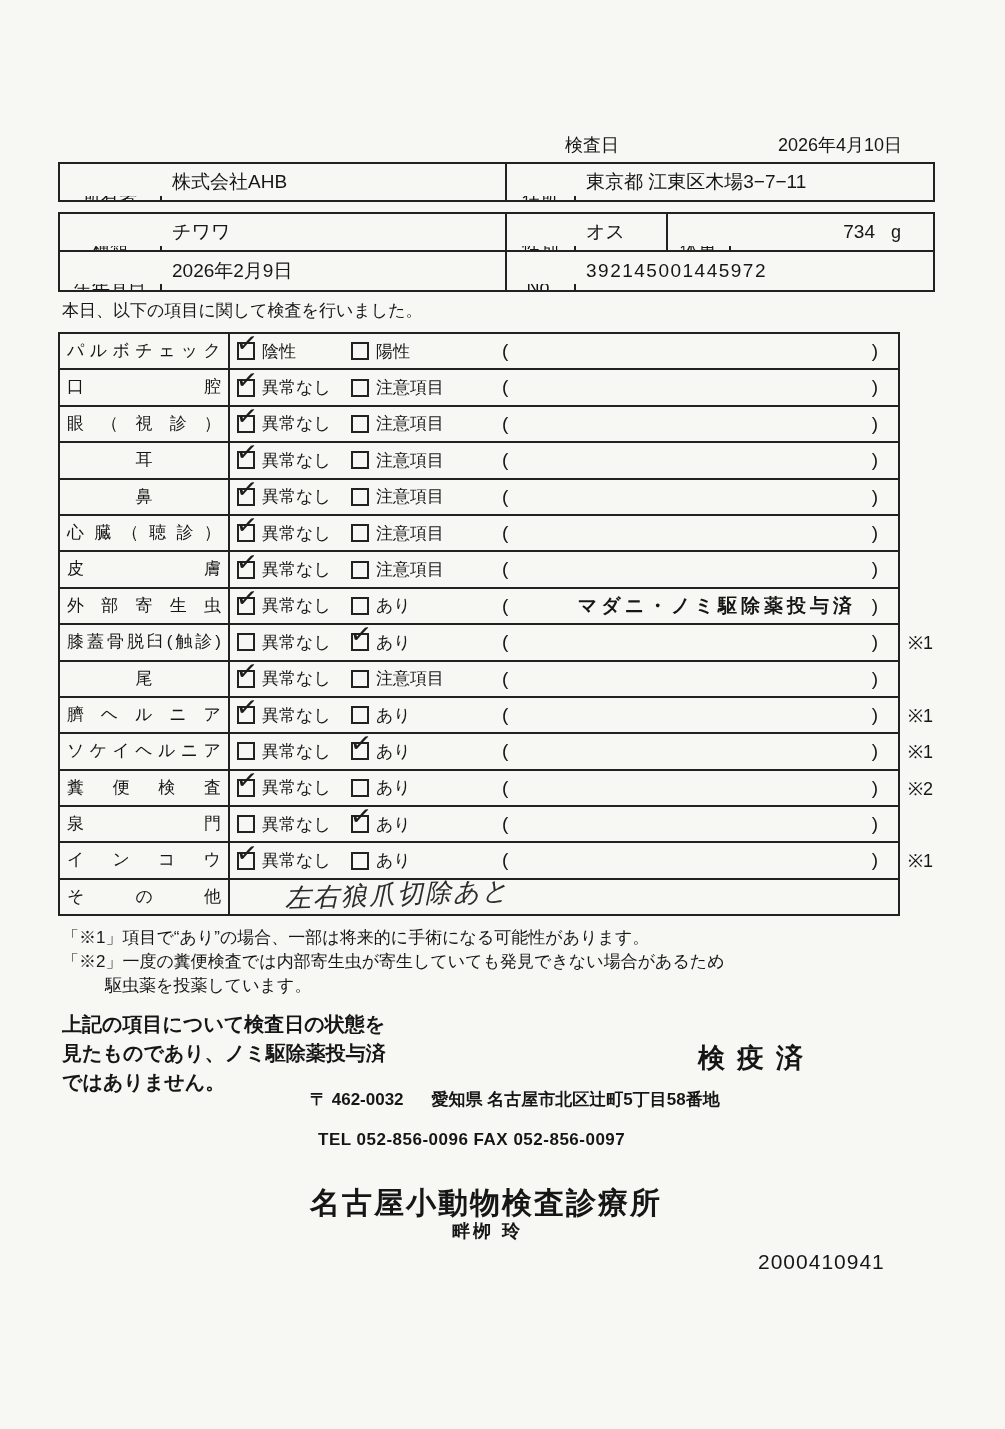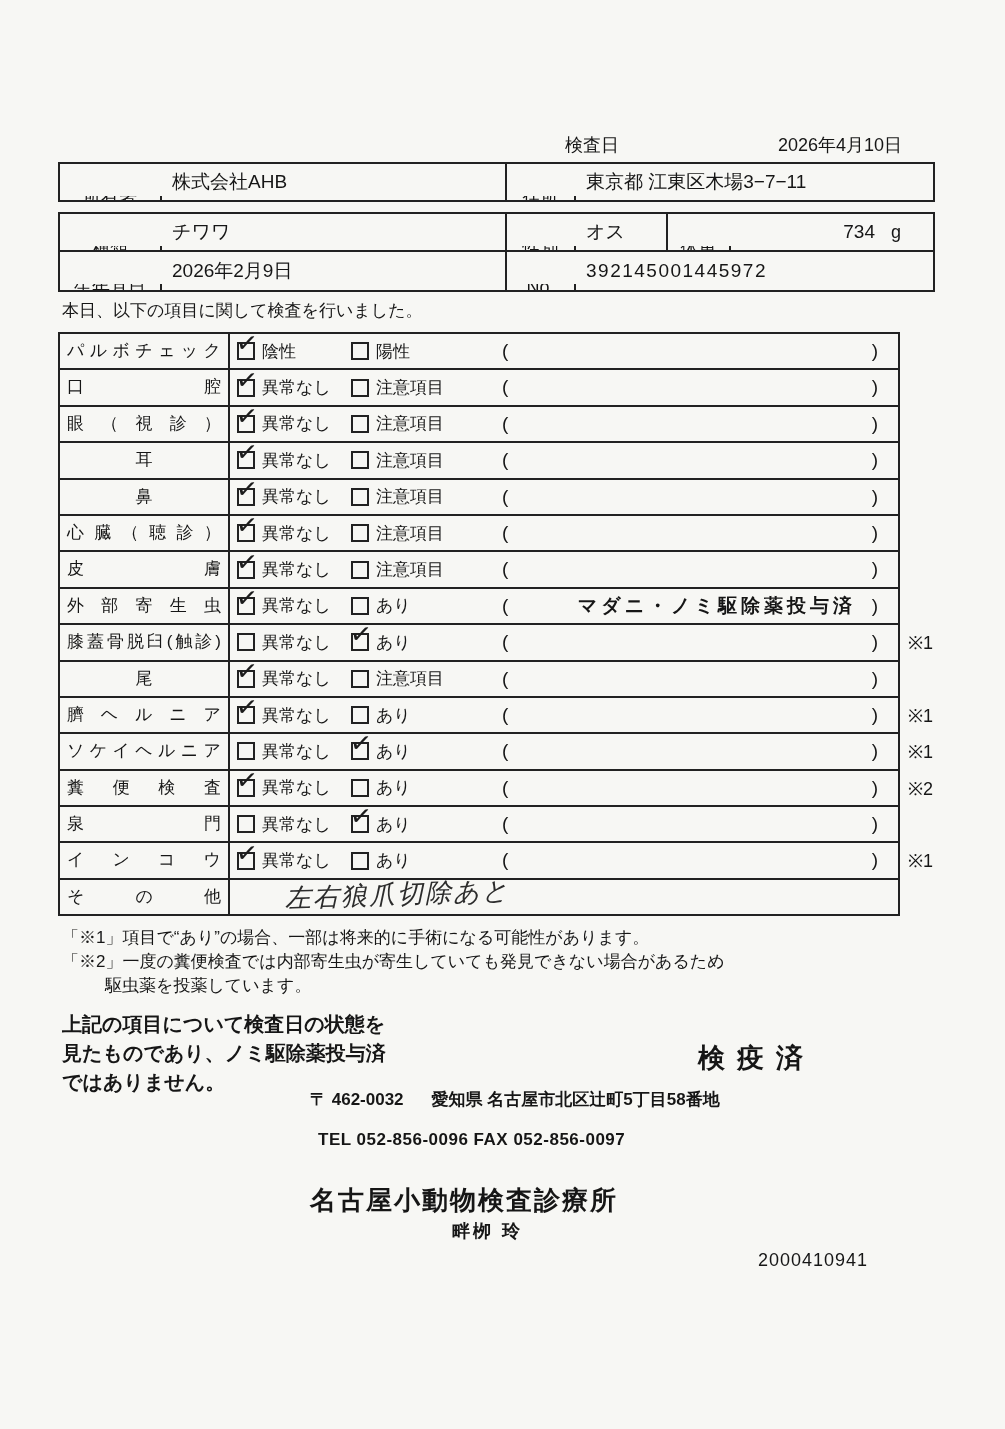--- a/index.html
+++ b/index.html
@@ -58,23 +58,23 @@
   .handwriting{position:absolute;left:55px;top:-3px;font-size:26px;font-style:italic;
     font-weight:500;color:#2c2c2c;letter-spacing:2px;transform:rotate(-2deg);white-space:nowrap;}
 
   
   .footnotes{position:absolute;left:62px;top:926px;font-size:17px;line-height:24px;font-weight:500;}
   .footnotes .indent{margin-left:43px;}
   .disclaimer{position:absolute;left:62px;top:1002px;font-size:20px;font-weight:700;line-height:29px;margin-top:8px;}
   .stamp{position:absolute;left:698px;top:1040px;font-size:27px;font-weight:700;letter-spacing:12px;white-space:nowrap;}
   .postal-line{position:absolute;left:310px;top:1088px;font-size:17px;font-weight:600;display:flex;gap:28px;white-space:nowrap;}
   .tel-line{position:absolute;left:318px;top:1130px;font-size:17px;font-weight:600;letter-spacing:0.5px;white-space:nowrap;}
-  .clinic-name{position:absolute;left:310px;top:1183px;font-size:26px;font-weight:600;letter-spacing:2px;white-space:nowrap;}
+  .clinic-name{position:absolute;left:310px;top:1183px;font-size:30px;font-weight:600;letter-spacing:2px;white-space:nowrap;}
   .vet-name{position:absolute;left:452px;top:1219px;font-size:18px;font-weight:600;letter-spacing:3px;white-space:nowrap;}
-  .doc-number{position:absolute;left:758px;top:1250px;font-size:18px;letter-spacing:1px;font-weight:500;}
+  .doc-number{position:absolute;left:758px;top:1250px;font-size:21px;letter-spacing:1px;font-weight:500;}
 </style>
 </head>
 <body>
 
 <div class="page">
 
   <div class="insp-date-label">検査日</div>
   <div class="insp-date-value">2026年4月10日</div>
 
   <div class="otable">

